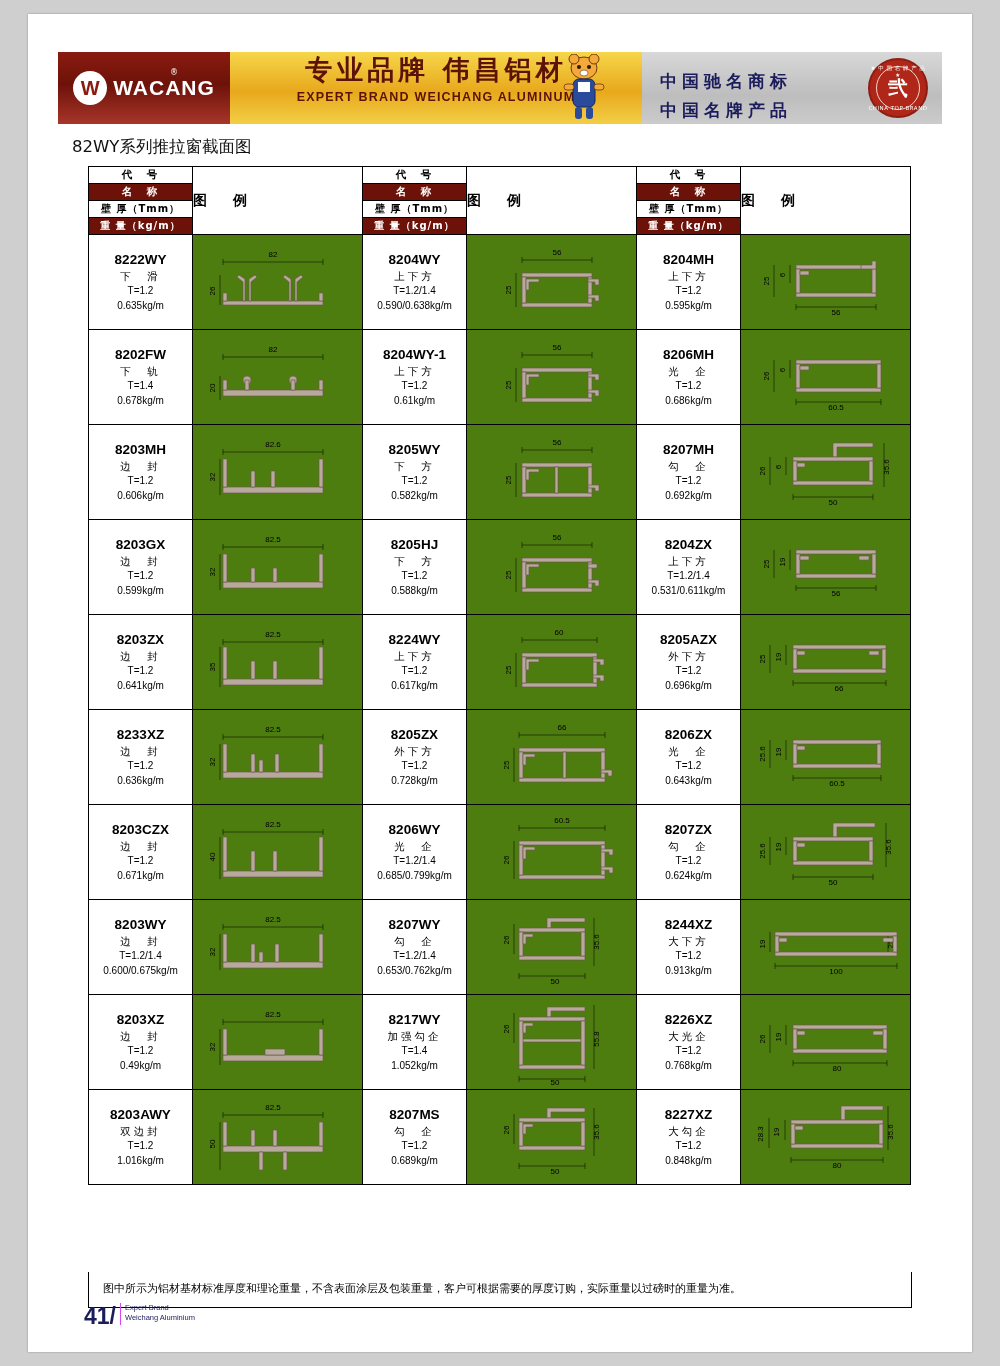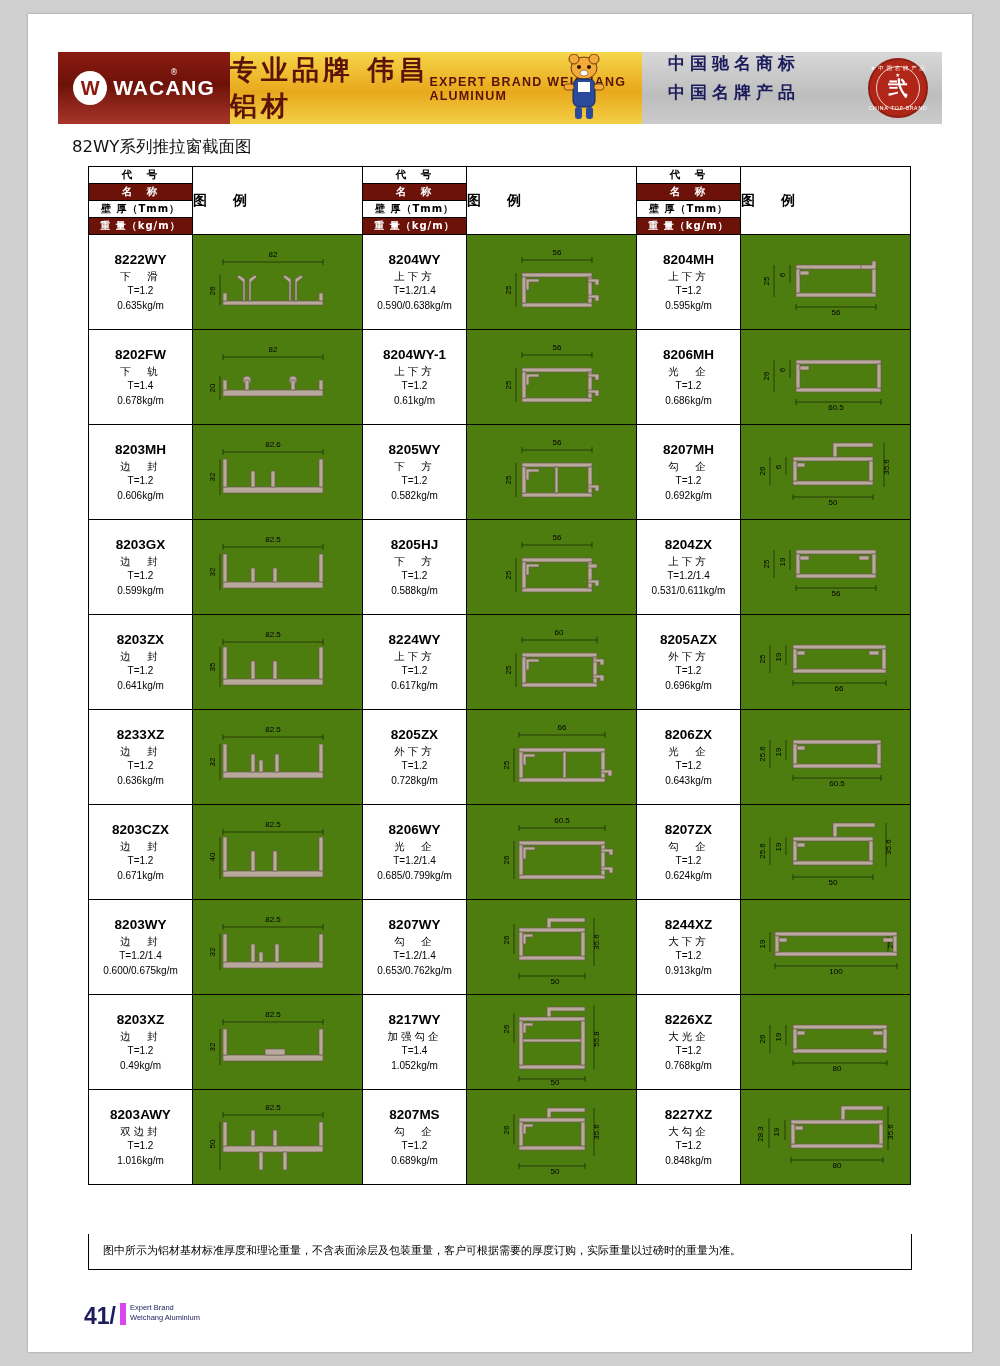--- a/index.html
+++ b/index.html
@@ -37,37 +37,37 @@
   .logo-text {
     color:#fff; font-size:21px; font-weight:bold; letter-spacing:1px;
     font-family:"Liberation Sans", sans-serif;
   }
   .logo-reg {
     position:absolute; left:112px; top:16px; color:#fff; font-size:8px;
   }
   .slogan {
     flex:1; height:72px; position:relative;
     background:linear-gradient(180deg,#f6d64a 0%,#e8a81c 55%,#f3cf46 100%);
-    display:flex; flex-direction:row; align-items:center; 
+    display:flex; flex-direction:column; align-items:center; 
   }
   .slogan-cn {
     font-size:27px; font-weight:bold; color:#5c1206; letter-spacing:4px;
     font-family:"DejaVu Sans", sans-serif;
   }
   .slogan-en {
     font-size:12.5px; font-weight:bold; color:#5c1206; letter-spacing:1.2px;
     font-family:"Liberation Sans", sans-serif; margin-top:2px;
   }
   .mascot {
     position:absolute; right:28px; top:2px; width:60px; height:68px;
   }
   .awards {
     width:300px; height:88px;
     background:linear-gradient(180deg,#d8d8d8 0%,#bdbdbd 50%,#d4d4d4 100%);
-    display:flex; padding-left:26px; position:relative;
+    display:flex; align-items:center; padding-left:18px; position:relative;
   }
   .awards-lines { display:flex; flex-direction:column; gap:6px; }
   .awards-lines div {
     font-size:17px; font-weight:bold; color:#1c1c5c; letter-spacing:5px;
     font-family:"DejaVu Sans", sans-serif;
   }
   .seal {
     position:absolute; right:14px; top:6px; width:60px; height:60px;
     border-radius:50%; background:#b0271a;
     border:2px solid #8e1d12;
@@ -126,35 +126,35 @@
   .info .nm { font-size:10.5px; letter-spacing:3px; }
   .info .t, .info .w {
     font-size:10px; font-family:"Liberation Sans", sans-serif;
   }
   .fig {
     height:94px; position:relative; background:#4d7c0f;
   }
   .fig svg { position:absolute; left:0; top:0; }
 
   .footnote {
-    position:absolute; left:60px; top:1220px; width:824px;
+    position:absolute; left:60px; top:1258px; width:824px;
     border:1px solid #000; border-top:none;
     padding:9px 14px; font-size:11px; line-height:1.5;
     font-family:"DejaVu Sans", sans-serif;
   }
   .pagefoot {
     position:absolute; left:56px; bottom:22px; display:flex; align-items:flex-start;
   }
   .pagenum {
     font-size:23px; font-weight:bold; color:#1c1c5c;
     font-family:"Liberation Sans", sans-serif;
   }
   .pagemeta {
     margin-left:4px; padding-left:4px; padding-bottom:2px;
-    border-left:6px solid #d946ef;
+    border-left:1px solid #d946ef;
     font-size:7.5px; line-height:1.35; color:#1c1c5c;
     font-family:"Liberation Sans", sans-serif;
   }
   .dimtxt { font-size:8px; font-family:"Liberation Sans", sans-serif; fill:#000; }
   .prof { fill:#b9a99c; stroke:#6b5b50; stroke-width:.7; }
   .dimline { stroke:#000; stroke-width:.5; }
 </style>
 </head>
 <body>
 

